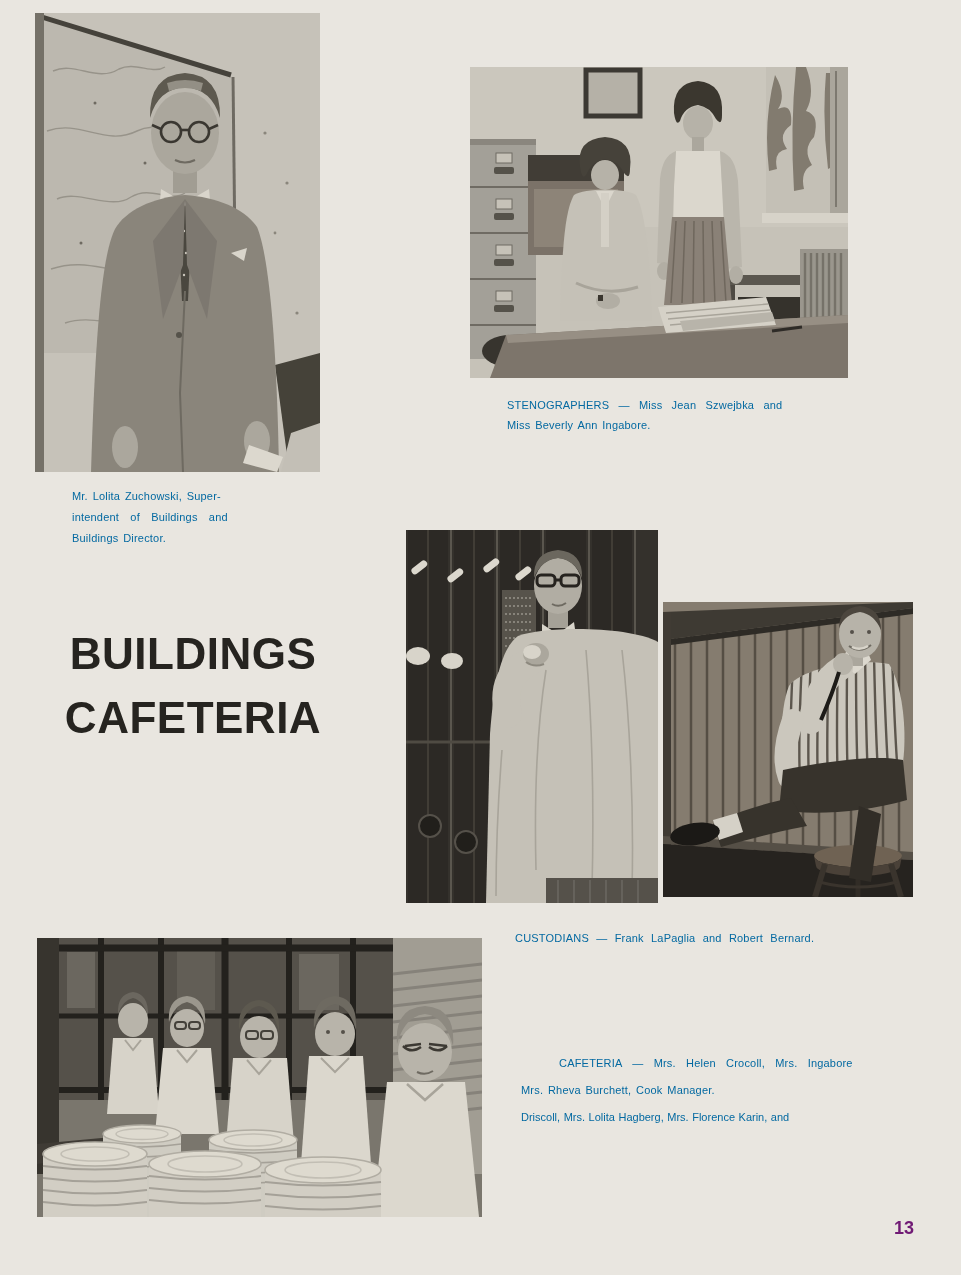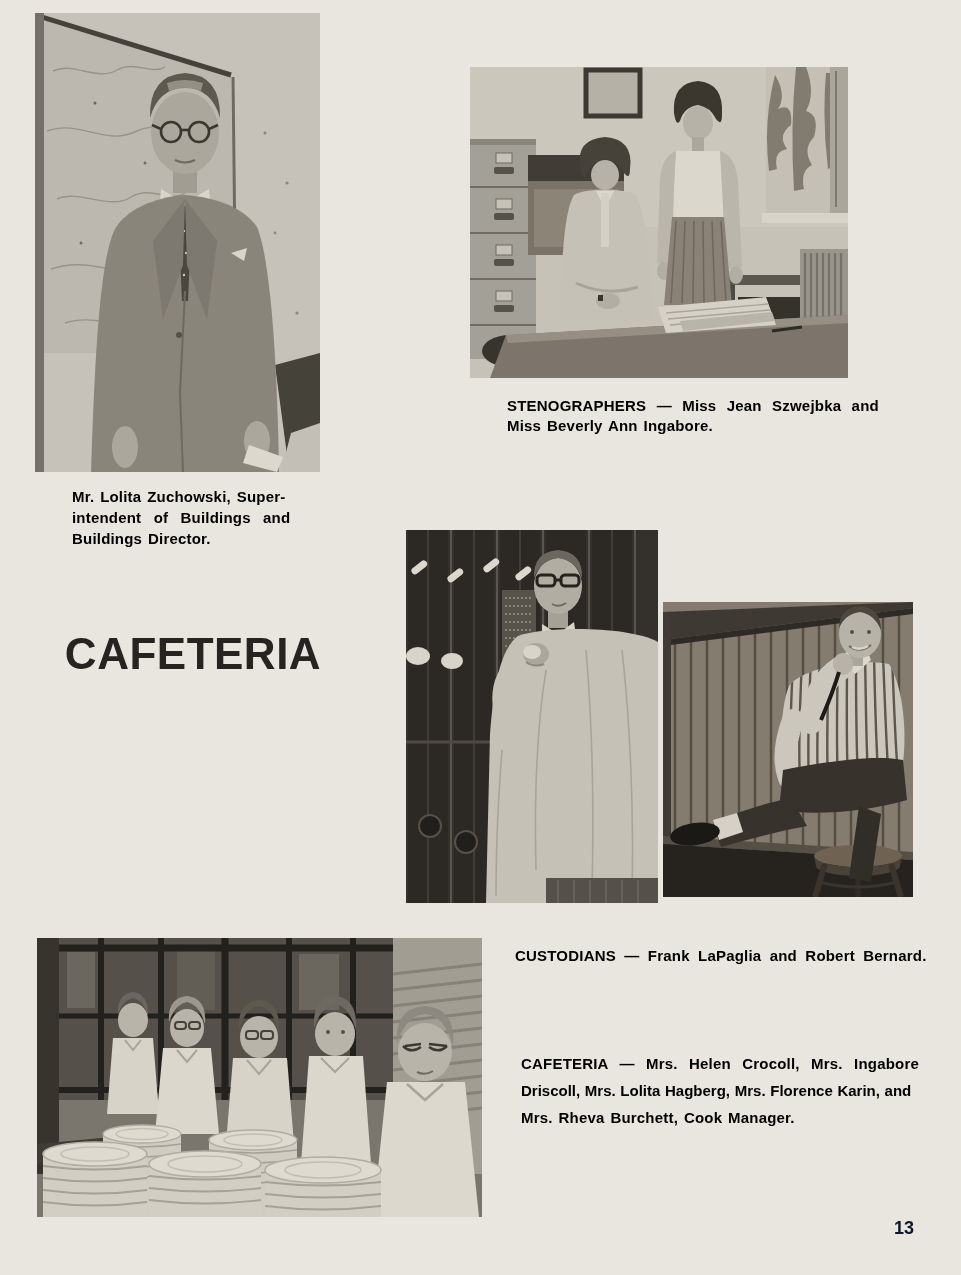--- a/index.html
+++ b/index.html
@@ -3,37 +3,37 @@
 <meta charset="utf-8">
 <style>
   html,body{margin:0;padding:0;background:#d8d5cf;}
   .page{
     position:relative;width:961px;height:1275px;margin:0 auto;
     background:#e9e6e0;overflow:hidden;
     font-family:"Liberation Sans",sans-serif;color:#2b2925;
   }
   figure.photo{position:absolute;margin:0;padding:0;}
   figure.photo svg{display:block;}
-  .caption{position:absolute;font-size:15px;font-weight:700;letter-spacing:.2px;color:#000000;}
+  .caption{position:absolute;font-size:11px;font-weight:400;letter-spacing:.2px;color:#0369a1;}
   .capline{white-space:nowrap;word-spacing:1.5px;}
   #cap1{left:72px;top:486px;line-height:21px;}
   #cap1 .l2{word-spacing:8px;}
   #cap2{left:507px;top:396px;line-height:19.5px;}
   #cap2 .l1{word-spacing:6px;}
-  #cap3{left:515px;top:929px;line-height:18px;margin-top:18px;}
+  #cap3{left:515px;top:929px;line-height:18px;}
   #cap3 .l1{word-spacing:4px;}
   #cap4{left:521px;top:1050px;line-height:27px;}
-  #cap4 .l1{word-spacing:7px;}
+  #cap4 .l1{word-spacing:7px;margin-left:38px;}
   #cap4 .l2{word-spacing:0.5px;letter-spacing:0;}
   .heading{
     position:absolute;left:55px;top:622px;width:276px;height:192px;
     text-align:center;font-size:44px;font-weight:700;letter-spacing:.5px;
     line-height:64px;color:#262420;
   }
-  .pageno{position:absolute;left:894px;top:1218px;font-size:18px;font-weight:700;color:#0f172a;}
+  .pageno{position:absolute;left:894px;top:1218px;font-size:18px;font-weight:700;color:#701a75;}
 </style>
 </head>
 <body>
 
 <div class="page">
 
   <figure class="photo" style="left:35px;top:13px;">
     <svg width="285" height="459" viewBox="0 0 285 459">
       <rect width="285" height="459" fill="#c6c2b9"></rect>
 
@@ -205,20 +205,21 @@
       <line x1="302" y1="264" x2="332" y2="260" stroke="#2e2b27" stroke-width="3"></line>
     </svg>
   </figure>
 
   <div class="caption" id="cap2">
     <div class="capline l1">STENOGRAPHERS — Miss Jean Szwejbka and</div>
     <div class="capline l2">Miss Beverly Ann Ingabore.</div>
   </div>
 
   <div class="heading">
+    <div>BUILDINGS</div>
     <div>CAFETERIA</div>
   </div>
 
   <figure class="photo" style="left:406px;top:530px;">
     <svg width="252" height="373" viewBox="0 0 252 373">
       <rect width="252" height="373" fill="#34312c"></rect>
       <g fill="#2c2925">
         <rect x="2" y="0" width="40" height="373"></rect>
           <rect x="48" y="0" width="40" height="373"></rect>
         <rect x="94" y="0" width="40" height="373"></rect>
@@ -492,19 +493,19 @@
         <rect x="228" y="232" width="116" height="47" fill="#d2cec4"></rect>
         <path d="M228,244 Q286,251 344,244 M228,256 Q286,263 344,256 M228,268 Q286,275 344,268" stroke="#a5a198" stroke-width="1.8" fill="none"></path>
         <ellipse cx="286" cy="232" rx="58" ry="13" fill="#dedacf" stroke="#b1ada3" stroke-width="1.6"></ellipse>
         <ellipse cx="286" cy="232" rx="38" ry="8" fill="none" stroke="#c2beb4" stroke-width="1.6"></ellipse>
       </g>
     </svg>
   </figure>
 
   <div class="caption" id="cap4">
     <div class="capline l1">CAFETERIA — Mrs. Helen Crocoll, Mrs. Ingabore</div>
+    <div class="capline l3">Mrs. Rheva Burchett, Cook Manager.</div>
     <div class="capline l2">Driscoll, Mrs. Lolita Hagberg, Mrs. Florence Karin, and</div>
-    <div class="capline l3">Mrs. Rheva Burchett, Cook Manager.</div>
   </div>
 
   <div class="pageno">13</div>
 
 </div>
 
 </body></html>

